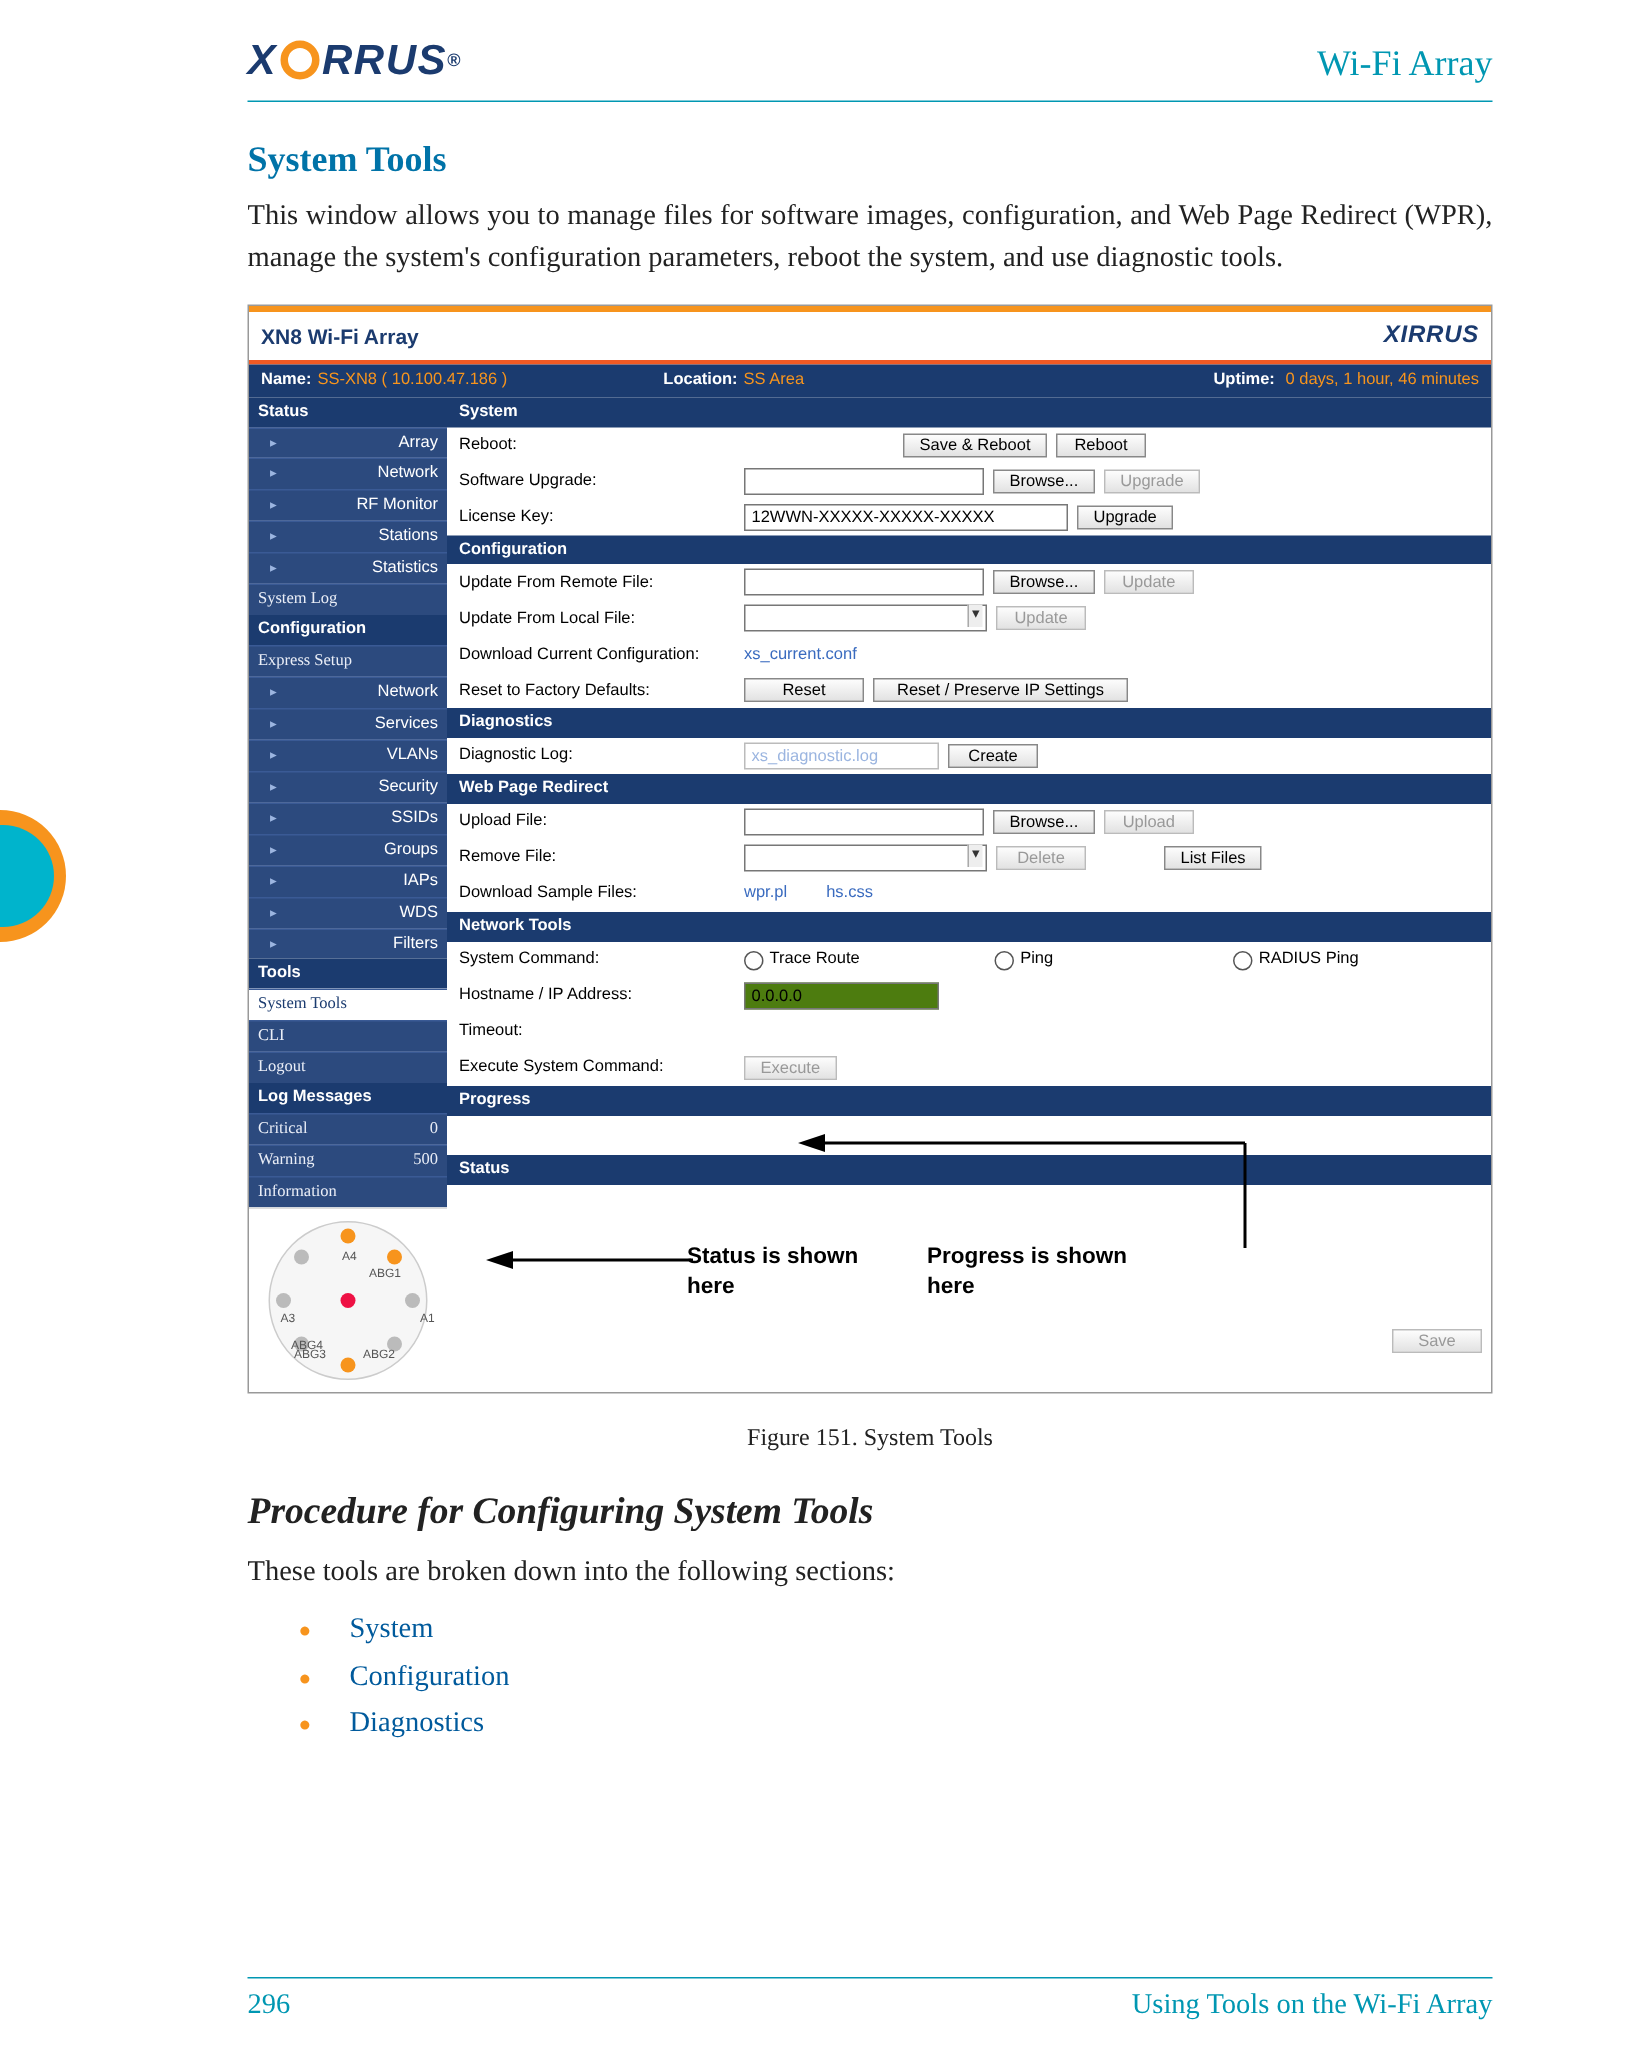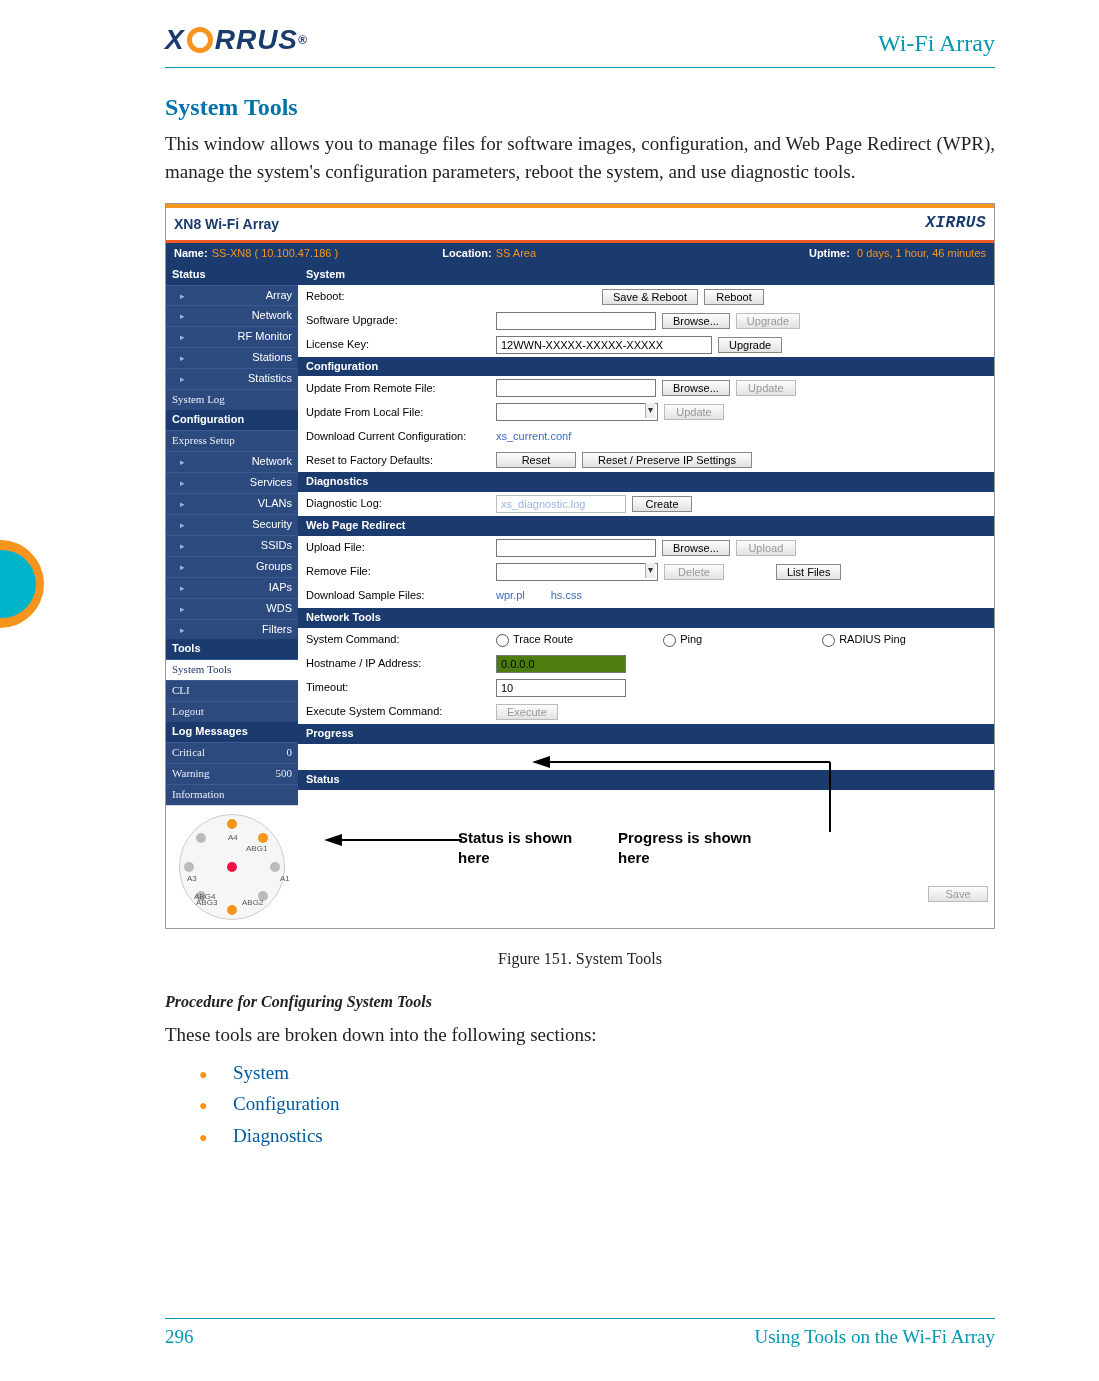--- a/index.html
+++ b/index.html
@@ -60,21 +60,21 @@
 
   
   h2.section-title {
     color: #0073a8;
     font-family: Georgia, serif;
     font-weight: bold;
     font-size: 24px;
     margin: 22px 0 6px 0;
   }
   .intro { font-size: 19px; text-align: justify; }
-  .subhead { font-style: italic; font-weight: bold; font-size: 16px; margin-top: 20px; }
+  .subhead { font-style: italic; font-weight: bold; font-size: 25px; margin-top: 20px; }
   ul.bullets { list-style: none; padding: 0; margin: 10px 0 0 34px; }
   ul.bullets li { margin: 4px 0; font-size: 19px; }
   ul.bullets li::before {
     content: "●"; color: var(--orange); font-size: 14px;
     display:inline-block; width: 34px;
   }
   ul.bullets li span { color: var(--link); }
 
   
   .ftr {
@@ -110,21 +110,21 @@
     font-size: 11px;
     position: relative;
   }
   .shot .top-orange { height: 4px; background: var(--orange); }
   .shot .titlebar {
     background: #fff;
     display:flex; justify-content:space-between; align-items:center;
     padding: 4px 8px;
     color: var(--navy); font-weight: bold; font-size: 14px;
   }
-  .shot .titlebar .brand { font-style: italic; font-weight: 900; font-size: 16px; letter-spacing:0.5px;font-family:Liberation Mono, monospace; }
+  .shot .titlebar .brand { font-style: italic; font-weight: 900; font-size: 16px; letter-spacing:0.5px; }
   .shot .top-orange2 { height: 3px; background: var(--orange2); }
 
   .shot .infobar {
     background: var(--navy);
     color: #fff;
     display:flex; align-items:center;
     padding: 3px 8px;
     font-size: 11px;
   }
   .shot .infobar .k { font-weight: bold; margin-right: 4px; }
@@ -514,23 +514,20 @@
           </span>
         </div>
         <div class="row">
           <span class="lbl">Hostname / IP Address:</span>
           <span class="ctrls">
             <input class="txt num" style="width: 120px;" value="0.0.0.0">
           </span>
         </div>
         <div class="row">
           <span class="lbl">Timeout:</span>
-          <span class="ctrls">
-            <input class="txt" style="width: 120px;" value="10">
-          </span>
         </div>
         <div class="row">
           <span class="lbl">Execute System Command:</span>
           <span class="ctrls">
             <button class="btn disabled">Execute</button>
           </span>
         </div>
 
         <div class="sect">Progress</div>
         <div style="height:26px;"></div>

